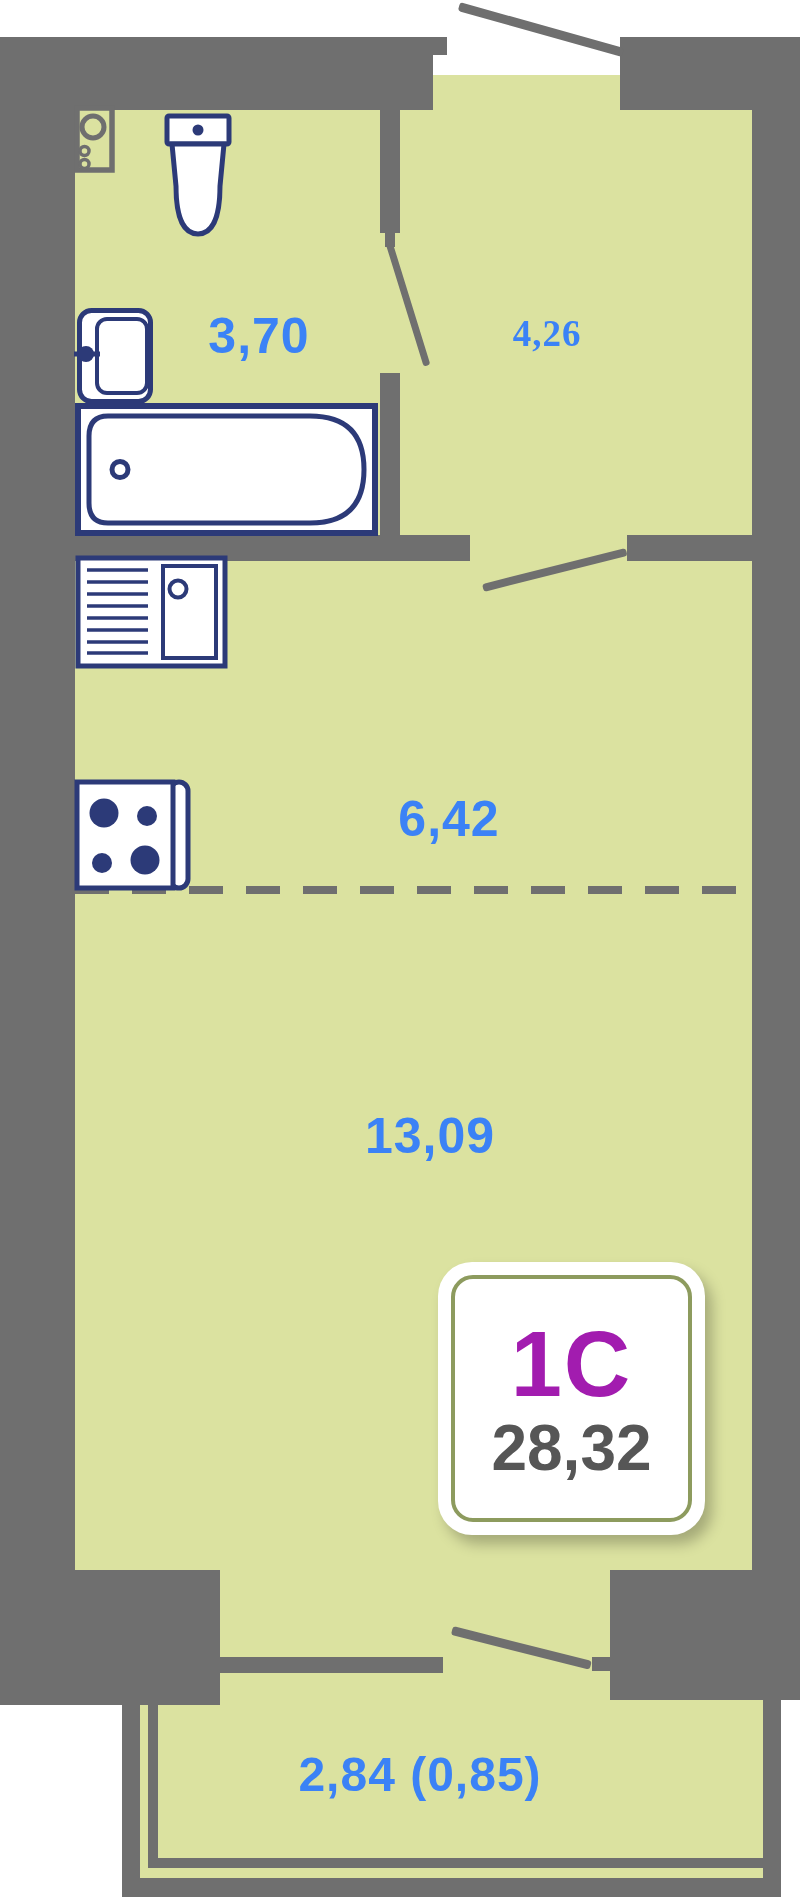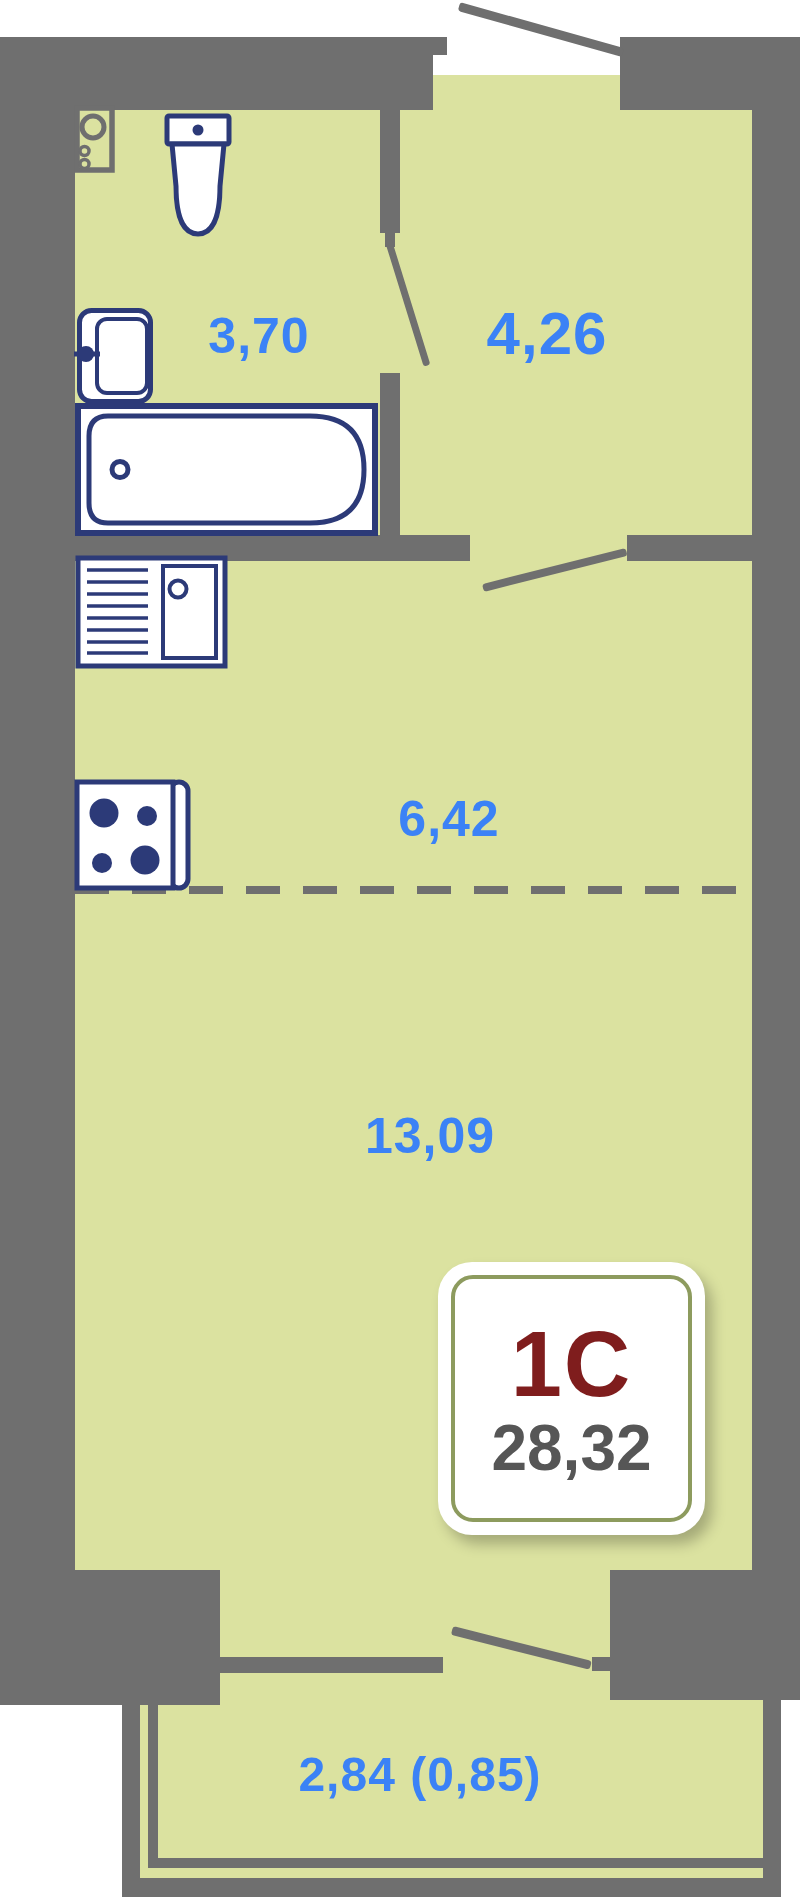--- a/index.html
+++ b/index.html
@@ -11,21 +11,21 @@
   .dash{position:absolute;background:repeating-linear-gradient(90deg,#6f6f6f 0 34px,rgba(0,0,0,0) 34px 57px);}
   .label{position:absolute;transform:translate(-50%,-50%);font-weight:700;color:#3b82f6;
          white-space:nowrap;text-align:center;letter-spacing:1px;}
   .fx{position:absolute;}
   .badge{position:absolute;left:438px;top:1262px;width:267px;height:273px;background:#ffffff;
          border-radius:34px;box-shadow:7px 9px 14px rgba(0,0,0,0.25);}
   .badge-ring{position:absolute;left:13px;top:13px;right:13px;bottom:13px;
               border:4px solid #8d9b5e;border-radius:22px;}
   .badge-inner{position:absolute;left:0;top:0;width:100%;height:100%;display:flex;
                flex-direction:column;align-items:center;justify-content:center;gap:6px;}
-  .badge-type{font-weight:700;font-size:92px;line-height:92px;color:#7f1d1d;letter-spacing:2px;}
+  .badge-type{font-weight:700;font-size:92px;line-height:92px;color:#a21caf;letter-spacing:2px;}
   .badge-area{font-weight:700;font-size:64px;line-height:64px;color:#565656;}
 </style>
 </head>
 <body>
 
 <div class="stage">
 
   <div class="floor" style="left:75px;top:75px;width:677px;height:1630px;"></div>
   <div class="floor" style="left:140px;top:1700px;width:623px;height:178px;"></div>
 
@@ -105,21 +105,21 @@
   <svg class="fx" style="left:74px;top:779px;" width="120" height="112" viewBox="0 0 120 112">
     <rect x="96" y="3" width="18" height="106" rx="9" fill="#ffffff" stroke="#2c3a78" stroke-width="5"></rect>
     <rect x="3" y="3" width="96" height="106" fill="#ffffff" stroke="#2c3a78" stroke-width="5"></rect>
     <circle cx="30" cy="34" r="14.5" fill="#2c3a78"></circle>
     <circle cx="73" cy="37" r="10" fill="#2c3a78"></circle>
     <circle cx="28" cy="84" r="10" fill="#2c3a78"></circle>
     <circle cx="71" cy="81" r="14.5" fill="#2c3a78"></circle>
   </svg>
 
   <div class="label" style="left:259px;top:336px;font-size:50px;">3,70</div>
-  <div class="label" style="left:547px;top:333px;font-size:60px;">4,26</div>
+  <div class="label" style="left:547px;top:333px;font-size:37px;font-family:Liberation Serif, serif;">4,26</div>
   <div class="label" style="left:412px;top:819px;font-size:50px;margin-left:37px;">6,42</div>
   <div class="label" style="left:430px;top:1136px;font-size:50px;text-align:center;">13,09</div>
   <div class="label" style="left:420px;top:1774px;font-size:48px;text-align:right;">2,84 (0,85)</div>
 
   <div class="badge">
     <div class="badge-ring"></div>
     <div class="badge-inner">
       <div class="badge-type">1С</div>
       <div class="badge-area">28,32</div>
     </div>

